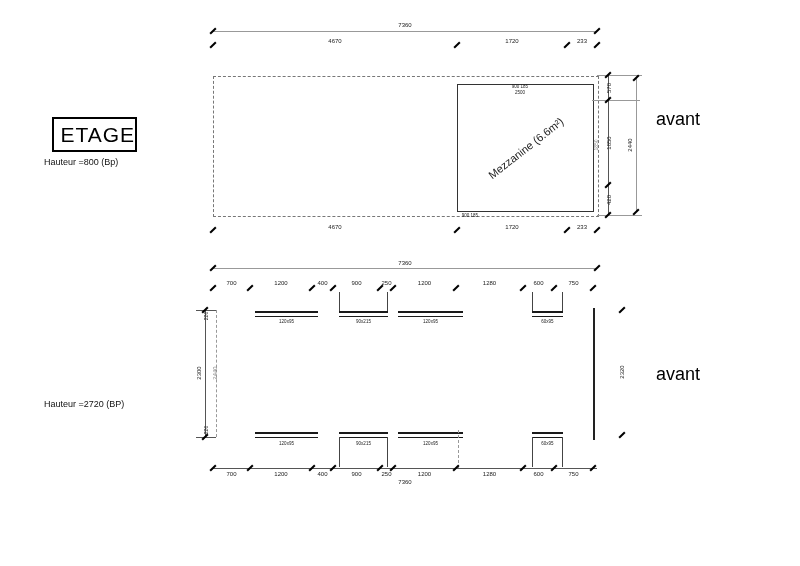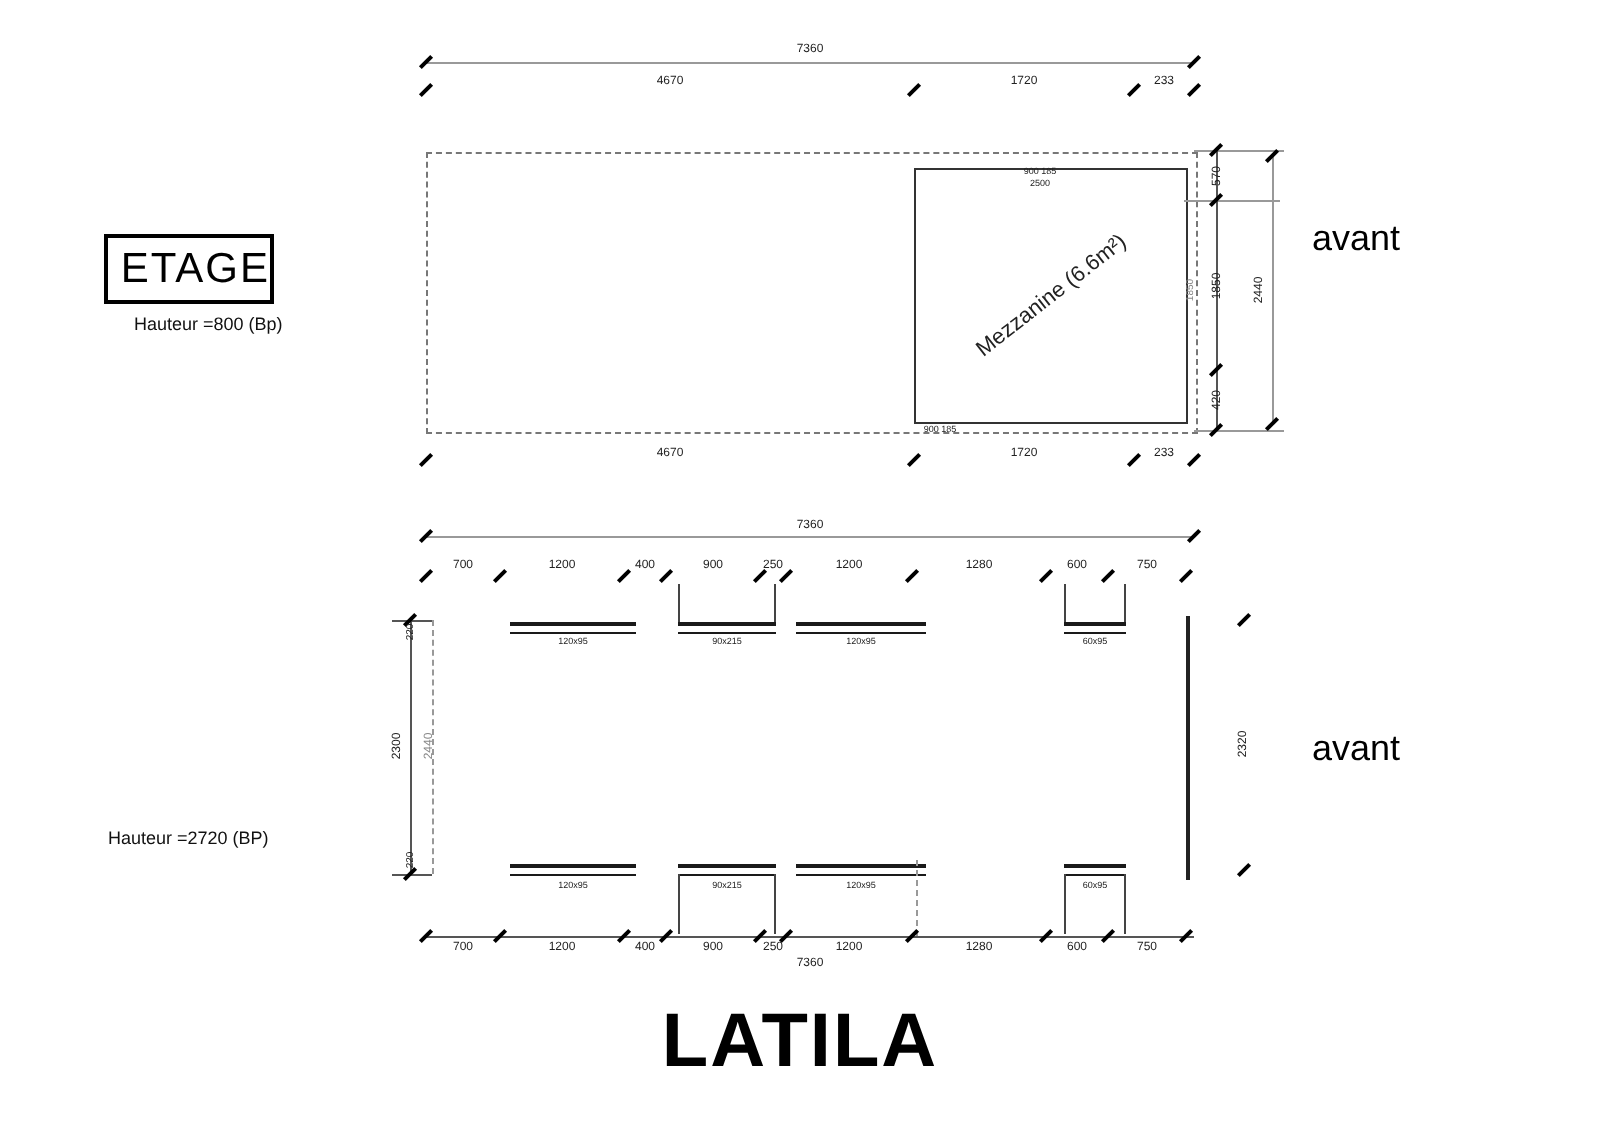--- a/index.html
+++ b/index.html
@@ -30,21 +30,21 @@
          font-size:38px;letter-spacing:1px;color:#000;}
 </style>
 </head>
 <body>
 
 <div id="canvas">
 
   <div class="labelbox" style="left:52px;top:117px;width:81px;height:31px;font-size:21px;justify-content:flex-end;">
     <span>ETAGE</span>
   </div>
-  <div class="sub" style="left:67px;top:157px;text-align:center;">Hauteur =800 (Bp)</div>
+  <div class="sub" style="left:44px;top:157px;text-align:center;">Hauteur =800 (Bp)</div>
   <div class="side" style="left:656px;top:109px;">avant</div>
 
   <div class="dashedbox" style="left:213px;top:76px;width:384px;height:139px;"></div>
 
   <div class="mezz" style="left:457px;top:84px;width:135px;height:126px;">
     <span class="mezzlabel">Mezzanine (6.6m²)</span>
   </div>
   <div class="dim micro" style="left:490px;top:83px;width:60px;">900 185</div>
   <div class="dim micro" style="left:490px;top:89px;width:60px;">2500</div>
   <div class="dim micro" style="left:440px;top:212px;width:60px;">900 185</div>
@@ -80,21 +80,21 @@
   <i class="tk" style="left:604px;top:184px;"></i>
   <i class="tk" style="left:604px;top:214px;"></i>
   <span class="rot" style="left:609px;top:88px;">570</span>
   <span class="rot" style="left:609px;top:143px;">1850</span>
   <span class="rot" style="left:609px;top:200px;">420</span>
   <div class="line-v faint" style="left:636px;top:78px;height:134px;"></div>
   <i class="tk" style="left:632px;top:77px;"></i>
   <i class="tk" style="left:632px;top:211px;"></i>
   <span class="rot" style="left:630px;top:145px;">2440</span>
 
-  <div class="sub" style="left:54px;top:399px;margin-top:15px;">Hauteur =2720 (BP)</div>
+  <div class="sub" style="left:44px;top:399px;">Hauteur =2720 (BP)</div>
   <div class="side" style="left:656px;top:364px;">avant</div>
 
   <div class="line-h faint" style="left:213px;top:268px;width:384px;"></div>
   <i class="tk" style="left:209px;top:267px;"></i>
   <i class="tk" style="left:593px;top:267px;"></i>
   <div class="dim" style="left:213px;top:260px;width:384px;">7360</div>
 
   <i class="tk" style="left:209px;top:287px;"></i>
   <i class="tk" style="left:246px;top:287px;"></i>
   <i class="tk" style="left:308px;top:287px;"></i>
@@ -176,15 +176,14 @@
   <div class="dim" style="left:250px;top:471px;width:62px;">1200</div>
   <div class="dim" style="left:312px;top:471px;width:21px;">400</div>
   <div class="dim" style="left:333px;top:471px;width:47px;">900</div>
   <div class="dim" style="left:380px;top:471px;width:13px;">250</div>
   <div class="dim" style="left:393px;top:471px;width:63px;">1200</div>
   <div class="dim" style="left:456px;top:471px;width:67px;">1280</div>
   <div class="dim" style="left:523px;top:471px;width:31px;">600</div>
   <div class="dim" style="left:554px;top:471px;width:39px;">750</div>
   <div class="dim" style="left:213px;top:479px;width:384px;">7360</div>
 
-  <div class="title" style="top:500px;">LATILA</div>
 
 </div>
 
 </body></html>

